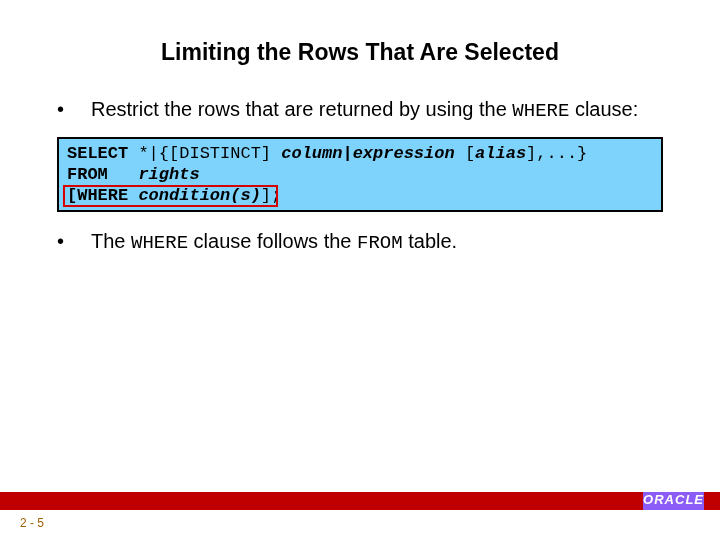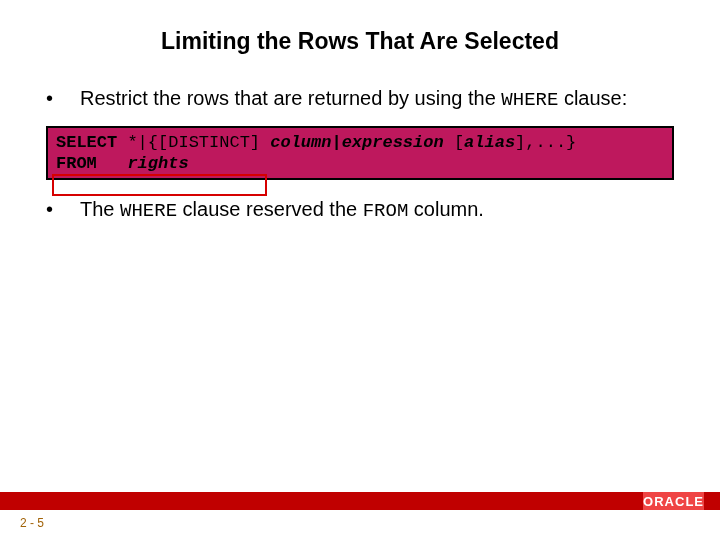--- a/index.html
+++ b/index.html
@@ -8,21 +8,21 @@
     height: 540px;
     font-family: Arial, Helvetica, sans-serif;
     background: #fff;
     position: relative;
     overflow: hidden;
   }
   .slide {
     width: 100%;
     height: 100%;
     position: relative;
-    padding: 0;
+    padding: 11px;
   }
   .title {
     text-align: center;
     font-size: 23px;
     font-weight: bold;
     color: #000;
     padding-top: 28px;
     padding-bottom: 30px;
   }
   .content {
@@ -46,21 +46,21 @@
     line-height: 1.35;
     text-align: right;
   }
   .code-inline {
     font-family: "Courier New", Courier, monospace;
     font-size: 19px;
   }
   .code-box {
     margin: 8px 0 16px 0;
     border: 2px solid #000;
-    background: #be185d;
+    background: #7dd3fc;
     padding: 4px 8px 4px 8px;
     font-family: "Courier New", Courier, monospace;
     font-size: 17px;
     color: #000;
     line-height: 1.25;
     position: relative;
   }
   .code-line {
     white-space: pre;
   }
@@ -98,22 +98,23 @@
     text-align: center;
     font-size: 11px;
     color: #000;
   }
   .logo {
     position: absolute;
     right: 16px;
     bottom: 30px;
     height: 18px;
     display: flex;
-    align-items: center;
-    background: #ef4444;
+    align-items: flex-start;
+    background: #8b5cf6;
+    font-style: italic;
   }
   .logo-text {
     font-family: Arial, Helvetica, sans-serif;
     font-weight: bold;
     font-size: 13px;
     letter-spacing: 1px;
     color: #fff;
   }
 </style>
 </head>
@@ -128,27 +129,28 @@
     <div class="bullet-row">
       <div class="bullet">•</div>
       <div class="bullet-text">
         <span>Restrict the rows that are returned by using the </span><span class="code-inline">WHERE</span><span> clause:</span>
       </div>
     </div>
 
     <div class="code-box">
       <div class="code-line"><span class="code-kw">SELECT</span><span> </span><span>*|{[DISTINCT] </span><span class="code-it">column|expression </span><span>[</span><span class="code-it">alias</span><span>],...}</span></div>
       <div class="code-line"><span class="code-kw">FROM</span><span>   </span><span class="code-it">rights</span></div>
+      <div class="code-line"><span class="code-kw">[WHERE</span><span> </span><span class="code-it">condition(s)</span><span>];</span></div>
       <div class="highlight-box" style="left:4px; top:46px; width:215px; height:22px;"></div>
     </div>
 
     <div class="bullet-row">
       <div class="bullet">•</div>
       <div class="bullet-text">
-        <span>The </span><span class="code-inline">WHERE</span><span> clause reserved the </span><span class="code-inline">FROM</span><span> column.</span>
+        <span>The </span><span class="code-inline">WHERE</span><span> clause follows the </span><span class="code-inline">FROM</span><span> table.</span>
       </div>
     </div>
 
   </div>
 
   <div class="footer-bar"></div>
   <div class="logo">
     <span class="logo-text">ORACLE</span>
   </div>
   <div class="page-num">2 - 5</div>

